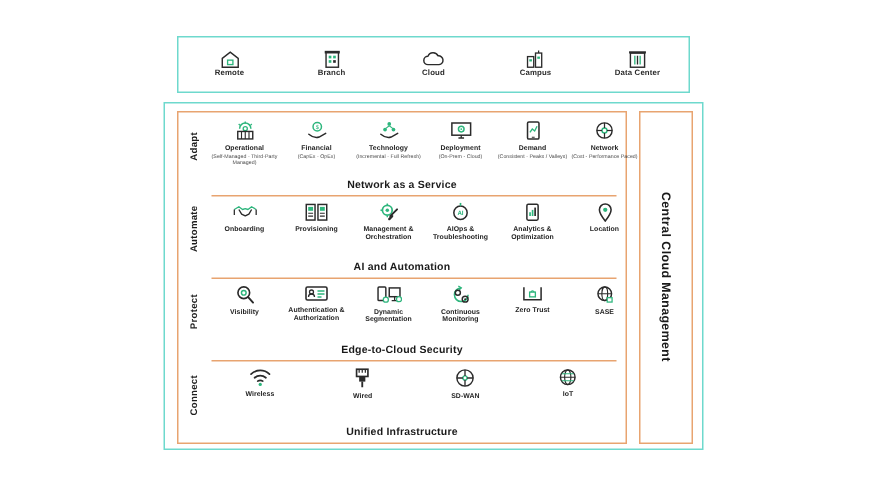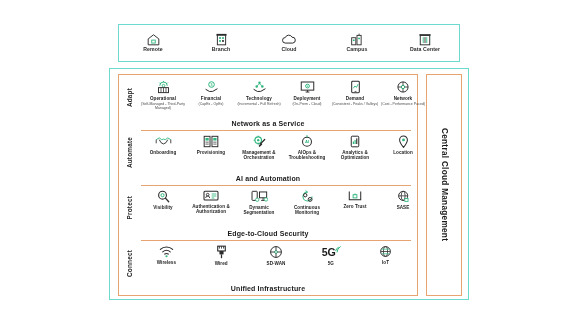--- a/index.html
+++ b/index.html
@@ -476,30 +476,20 @@
                   <circle cx="11" cy="11" r="2.2" fill="none" stroke="#2eb67d" stroke-width="1.5"></circle>
                   <line x1="11" y1="2.5" x2="11" y2="8.8" stroke="#2b2b2b" stroke-width="1.4"></line>
                   <line x1="11" y1="13.2" x2="11" y2="19.5" stroke="#2b2b2b" stroke-width="1.4"></line>
                   <line x1="2.5" y1="11" x2="8.8" y2="11" stroke="#2b2b2b" stroke-width="1.4"></line>
                   <line x1="13.2" y1="11" x2="19.5" y2="11" stroke="#2b2b2b" stroke-width="1.4"></line>
                 </svg>
               </span>
               <span class="tile-title">SD-WAN</span>
             </div>
 
-            <div class="tile">
-              <span>
-                <svg class="ico" width="20" height="14" viewBox="0 0 30 20">
-                  <text x="1" y="16" font-size="16" fill="#1a1a1a" font-family="Liberation Sans, sans-serif" font-weight="bold">5G</text>
-                  <path d="M22 8 A7 7 0 0 1 26 3" fill="none" stroke="#2eb67d" stroke-width="1.5" stroke-linecap="round"></path>
-                  <path d="M24 10 A10 10 0 0 1 29 2" fill="none" stroke="#2eb67d" stroke-width="1.5" stroke-linecap="round"></path>
-                </svg>
-              </span>
-              <span class="tile-title">5G</span>
-            </div>
 
             <div class="tile">
               <span>
                 <svg class="ico" width="13" height="13" viewBox="0 0 20 20">
                   <circle cx="10" cy="10" r="7.5" fill="none" stroke="#2b2b2b" stroke-width="1.5"></circle>
                   <ellipse cx="10" cy="10" rx="3.2" ry="7.5" fill="none" stroke="#2b2b2b" stroke-width="1.2"></ellipse>
                   <line x1="2.5" y1="10" x2="17.5" y2="10" stroke="#2b2b2b" stroke-width="1.2"></line>
                   <line x1="4" y1="6.5" x2="16" y2="6.5" stroke="#2eb67d" stroke-width="1.1"></line>
                   <line x1="4" y1="13.5" x2="16" y2="13.5" stroke="#2eb67d" stroke-width="1.1"></line>
                 </svg>

